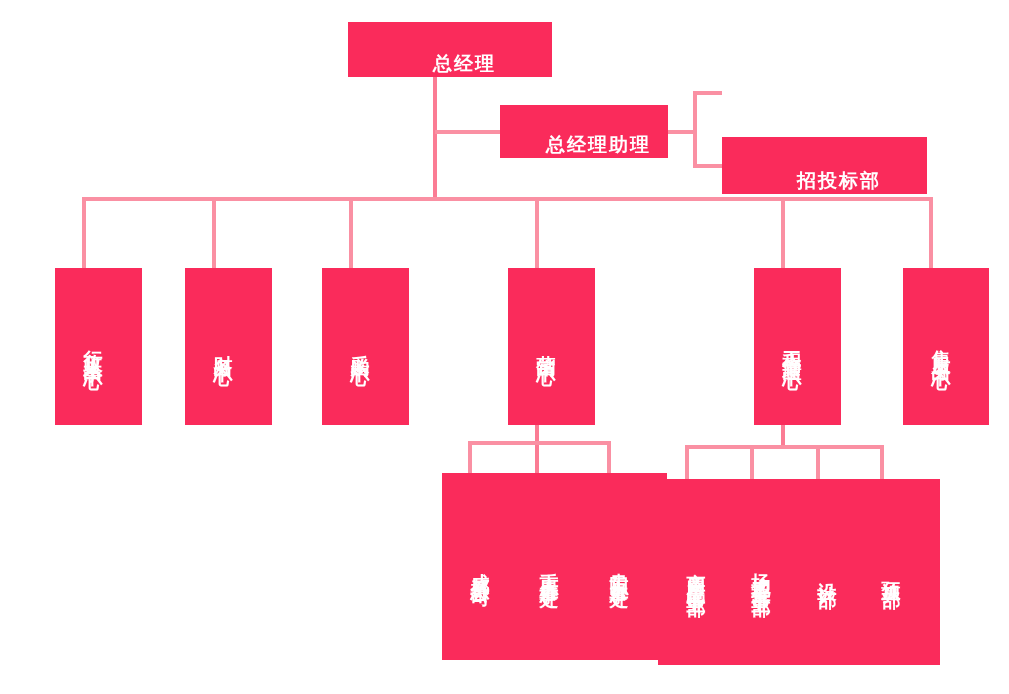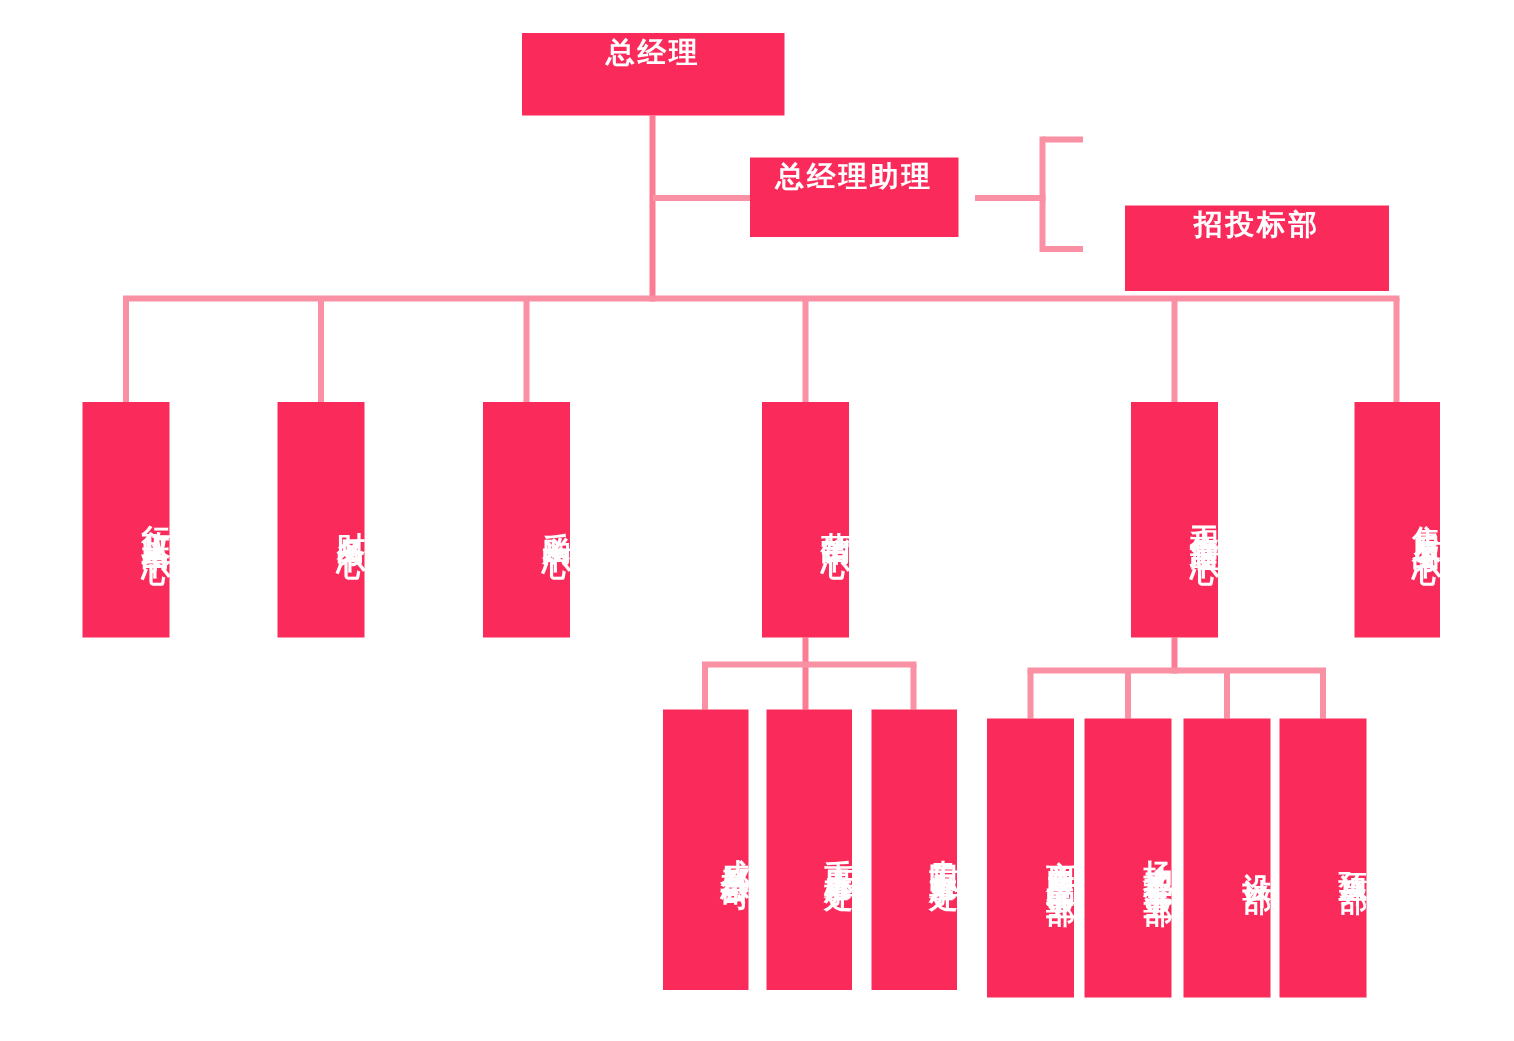--- a/index.html
+++ b/index.html
@@ -13,25 +13,26 @@
     height: 694px;
     background: var(--bg, #ffffff);
     font-family: "Liberation Serif", serif;
     overflow: hidden;
   }
   .node {
     position: absolute;
     background: var(--node-fill, #FA2B5B);
     color: var(--node-text, #ffffff);
     display: flex;
-    align-items: flex-start;
+    align-items: flex-end;
     justify-content: center;
     font-weight: bold;
     z-index: 2;
     text-align: center;
+    padding-left: 29px;
   }
   .node.h {
     font-size: 19px;
     letter-spacing: 2px;
     white-space: nowrap;
   }
   .node.v {
     writing-mode: vertical-rl;
     text-orientation: upright;
     font-size: 19px;
@@ -79,21 +80,21 @@
   <div class="line" style="left:816px; top:447px; width:4px;   height:32px;"></div>
   <div class="line" style="left:880px; top:447px; width:4px;   height:32px;"></div>
 
   <div class="node h" style="left:348px; top:22px; width:175px; height:55px;">
     <span>总经理</span>
   </div>
 
   <div class="node h" style="left:500px; top:105px; width:139px; height:53px;">
     <span>总经理助理</span>
   </div>
-  <div class="node h" style="left:722px; top:137px; width:176px; height:57px;margin-left:28px;">
+  <div class="node h" style="left:722px; top:137px; width:176px; height:57px;">
     <span>招投标部</span>
   </div>
 
   <div class="node v" style="left:55px; top:268px; width:58px; height:157px;">
     <span>行政人事中心</span>
   </div>
   <div class="node v" style="left:185px; top:268px; width:58px; height:157px;">
     <span>财务中心</span>
   </div>
   <div class="node v" style="left:322px; top:268px; width:58px; height:157px;">

